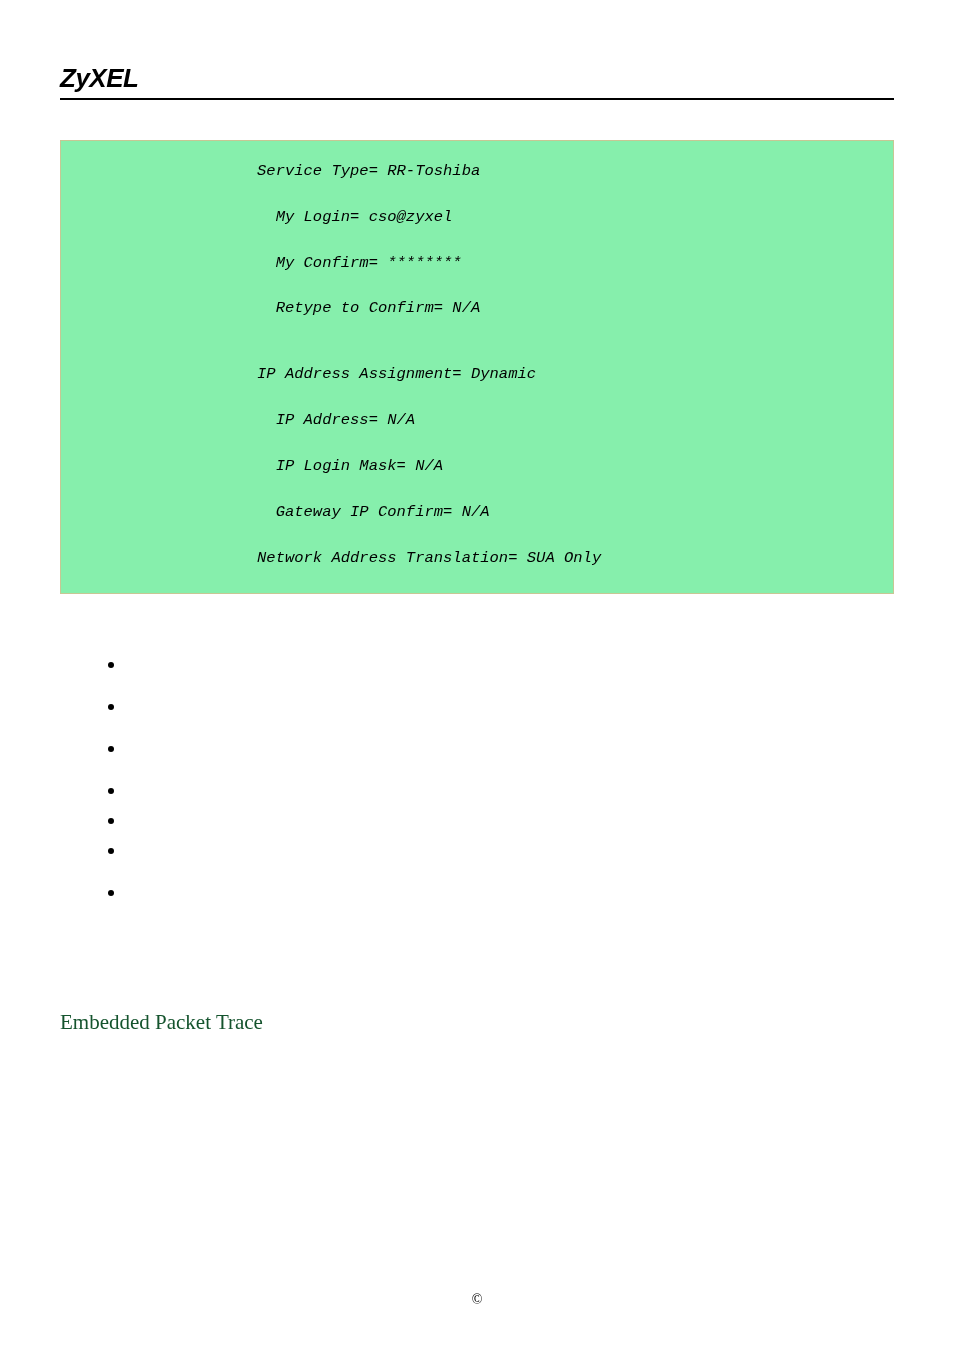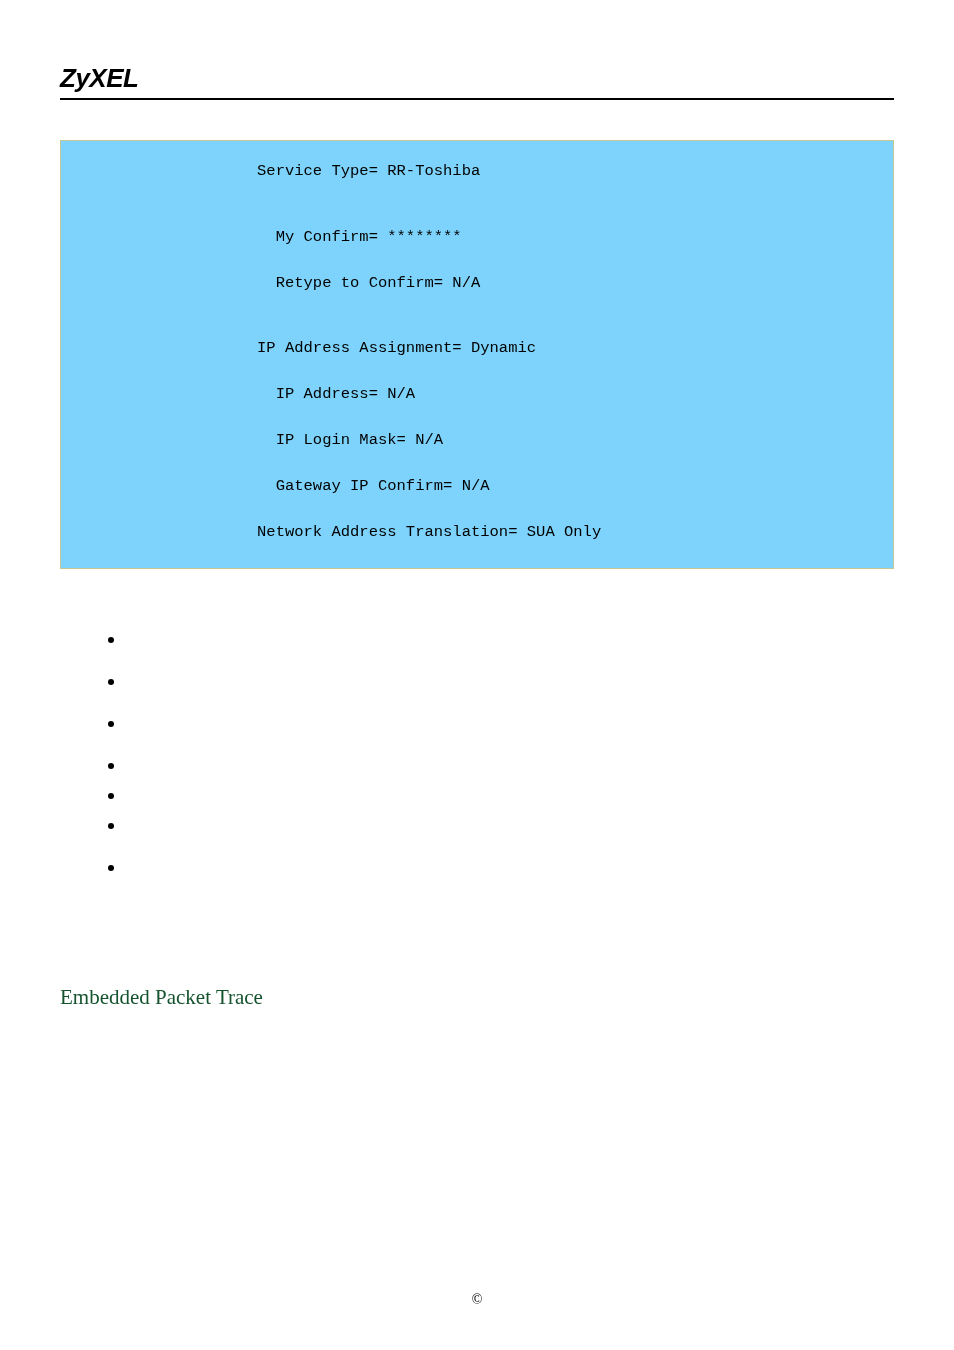--- a/index.html
+++ b/index.html
@@ -31,23 +31,24 @@
   }
   .header-rule {
     position: absolute;
     left: 0;
     right: 0;
     bottom: -4px;
     border-bottom: 2px solid #000;
   }
   .config-box {
     border: 1px solid #c7c794;
-    background: #7dd3fc;
+    background: #86efac;
     padding: 18px 4px 22px 10px;
     margin-bottom: 60px;
+    font-style: italic;
   }
   .config-line {
     font-family: "Courier New", monospace;
     font-size: 15.5px;
     color: #000;
     white-space: pre;
     line-height: 1.15;
     margin: 4px 0;
   }
   .blank-line { height: 20px; }
@@ -93,20 +94,21 @@
 
   <div class="header">
     <div class="logo">ZyXEL</div>
     <div class="header-rule"></div>
   </div>
 
   <div class="config-box">
 
   <div class="config-line">                    Service Type= RR-Toshiba</div>
       <div class="blank-line"></div>
+      <div class="config-line">                      My Login= cso@zyxel</div>
       <div class="blank-line"></div>
       <div class="config-line">                      My Confirm= ********</div>
       <div class="blank-line"></div>
       <div class="config-line">                      Retype to Confirm= N/A</div>
       <div class="blank-line"></div>
       <div class="blank-line"></div>
       <div class="config-line">                    IP Address Assignment= Dynamic</div>
       <div class="blank-line"></div>
       <div class="config-line">                      IP Address= N/A</div>
       <div class="blank-line"></div>

